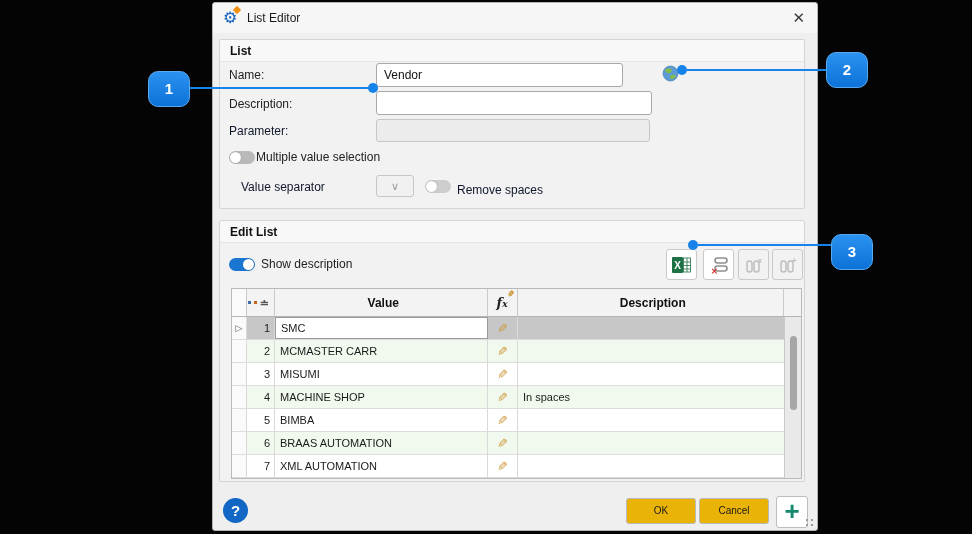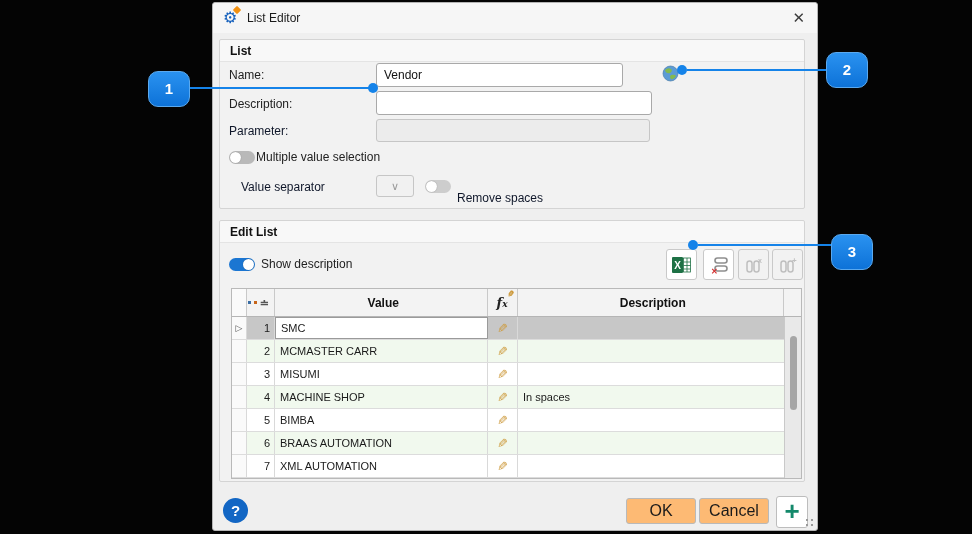--- a/index.html
+++ b/index.html
@@ -57,22 +57,22 @@
   .c-num { width:28px; justify-content:flex-end; padding-right:4px; }
   .c-val { width:213px; padding-left:5px; }
   .c-fx  { width:30px; justify-content:center; }
   .c-desc{ width:267px; padding-left:5px; }
   .sel-gray { background:#c7c7c7 !important; }
   .pencil { color:#cd9a3c; font-size:13px; display:inline-block; transform:scaleX(-1); }
   .scroll-track { position:absolute; right:0; top:28px; bottom:0; width:17px; background:#e9e9e9; border-left:1px solid #c9c9c9; }
   .scroll-thumb { position:absolute; left:5px; top:19px; width:7px; height:74px; background:#a6a6a6; border-radius:4px; }
 
   
-  .btn { position:absolute; width:70px; height:26px; background:#fdba74; border:1px solid #b9b9b9; border-radius:3px;
-    font-size:16px; color:#1a1a1a; text-align:center; line-height:24px; cursor:pointer; }
+  .btn { position:absolute; width:70px; height:26px; background:#eab308; border:1px solid #b9b9b9; border-radius:3px;
+    font-size:10px; color:#1a1a1a; text-align:center; line-height:24px; cursor:pointer; }
   .help-btn { position:absolute; left:10px; top:495px; width:25px; height:25px; border-radius:50%; background:#1266c4;
     color:#fff; font-weight:bold; font-size:15px; text-align:center; line-height:25px; cursor:pointer; }
   .add-btn { position:absolute; left:563px; top:493px; width:32px; height:32px; background:#fff; border:1px solid #bdbdbd;
     border-radius:3px; color:#14896b; font-size:26px; font-weight:bold; text-align:center; line-height:28px; cursor:pointer; }
   .grip { position:absolute; right:3px; bottom:3px; width:10px; height:10px; }
   .grip i { position:absolute; width:2px; height:2px; background:#9a9a9a; }
 
   
   .callout { position:absolute; width:42px; height:36px; border-radius:10px;
     background:linear-gradient(180deg,#2a92f0,#0d72d8); border:1px solid #5aa9ef;
@@ -121,21 +121,21 @@
     </div>
   <span class="lbl" style="left:43px; top:147px;">Multiple value selection</span>
 
   <span class="lbl dis" style="left:28px; top:177px;">Value separator</span>
   <div class="dropdown" style="left:163px; top:172px;">
     <span>∨</span>
   </div>
   <div class="toggle dis" style="left:212px; top:177px;">
       <div class="knob"></div>
     </div>
-  <span class="lbl dis" style="left:244px; top:188px;">Remove spaces</span>
+  <span class="lbl dis" style="left:244px; top:180px;">Remove spaces</span>
 
   <div class="group" style="left:6px; top:217px; width:586px; height:262px;">
     <div class="group-header">Edit List</div>
   </div>
   <div class="toggle on" style="left:16px; top:255px;">
       <div class="knob"></div>
     </div>
   <span class="lbl" style="left:48px; top:254px;">Show description</span>
 
   <div class="tbtn" style="left:453px; top:246px;">

